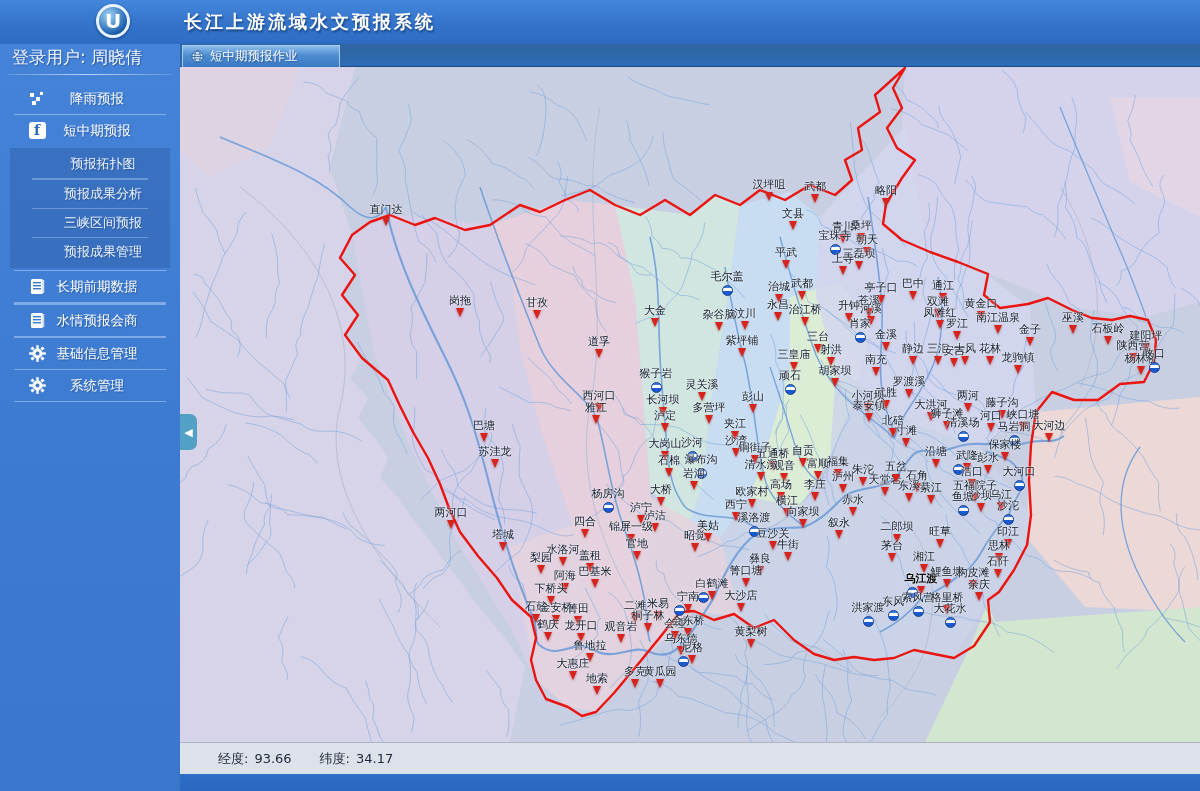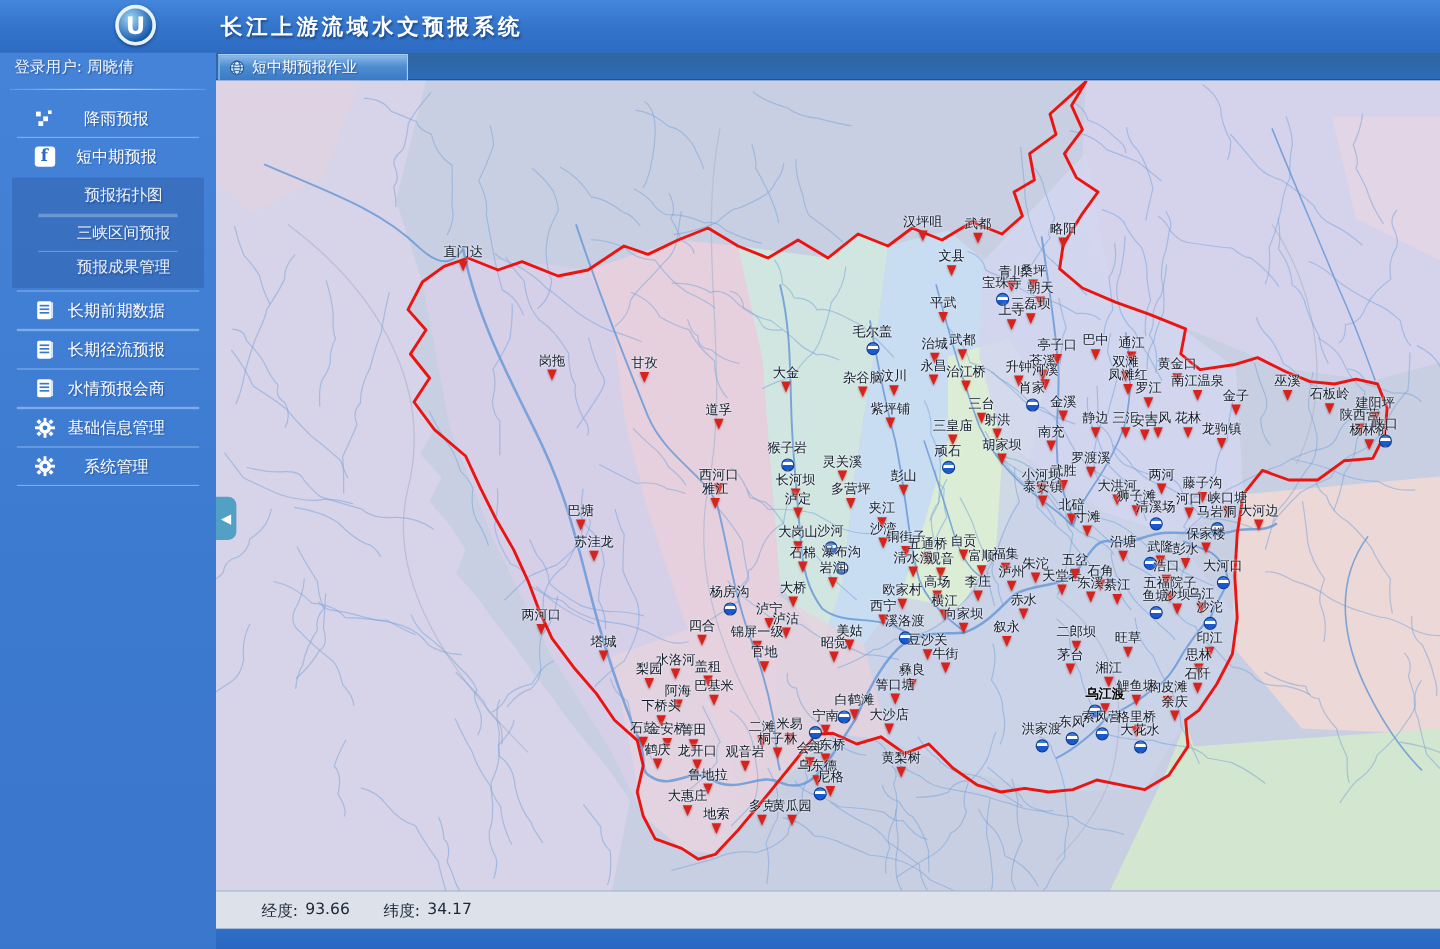--- a/index.html
+++ b/index.html
@@ -14,21 +14,21 @@
   .logo{position:absolute;left:96px;top:4px;width:34px;height:34px;border-radius:50%;
       background:radial-gradient(circle at 35% 30%,#9fd4f2,#1c5fae 70%,#0c3c7c);
       border:3px solid #e8f2fc;box-shadow:0 1px 3px rgba(0,20,60,.5);
       display:flex;align-items:center;justify-content:center;
       color:#fff;font-weight:bold;font-size:20px;}
   .title{margin-left:96px;color:#fff;font-size:18px;font-weight:bold;letter-spacing:3px;
       text-shadow:1px 2px 2px rgba(10,40,90,.6);}
   
   .sidebar{position:absolute;left:0;top:44px;width:180px;height:747px;
       background:linear-gradient(180deg,#4583d8 0%,#3c7ad0 60%,#3a76cc 100%);}
-  .userrow{height:26px;line-height:26px;padding-left:12px;color:#f2f6ff;font-size:13px;
+  .userrow{height:26px;line-height:26px;padding-left:12px;color:#f2f6ff;font-size:17px;
       text-shadow:1px 1px 1px rgba(20,50,110,.5);}
   .hr{height:1px;background:linear-gradient(90deg,rgba(255,255,255,.15),rgba(220,236,255,.8),rgba(255,255,255,.15));margin:4px 8px 2px 8px;}
   .menu{padding-top:6px;}
   .mitem{position:relative;height:31px;display:flex;align-items:center;cursor:pointer;color:#fff;font-size:13.5px;}
   .mitem .ic{position:absolute;left:28px;width:18px;height:18px;display:flex;align-items:center;justify-content:center;}
   .mitem .lab{width:100%;text-align:center;padding-left:14px;text-shadow:1px 1px 1px rgba(20,50,110,.45);}
   .msep{height:1px;margin:0 14px;background:rgba(205,228,255,.45);}
   .submenu{background:rgba(18,40,96,.18);margin:2px 10px;padding:2px 0;}
   .sitem{height:28px;line-height:28px;text-align:center;color:#eef4ff;font-size:13px;cursor:pointer;
       text-shadow:1px 1px 1px rgba(20,50,110,.4);padding-left:26px;}
@@ -95,52 +95,41 @@
         <div class="mitem">
           <span class="ic">
             <span class="fsq">f</span>
           </span>
           <span class="lab">短中期预报</span>
         </div>
         <div class="submenu">
           <div class="sitem">预报拓扑图</div>
           <div class="ssep"></div>
           <div class="ssep"></div>
+          <div class="sitem">预报成果分析</div>
           <div class="ssep"></div>
           <div class="sitem">三峡区间预报</div>
           <div class="ssep"></div>
           <div class="sitem">预报成果管理</div>
         </div>
         <div class="msep"></div>
         <div class="mitem">
           <span class="ic">
             <svg width="15" height="17" viewBox="0 0 15 17">
               <rect x="1" y="1" width="12" height="15" rx="1.5" fill="#fff"></rect>
               <rect x="3" y="4" width="8" height="1.4" fill="#3a78cc"></rect>
               <rect x="3" y="7" width="8" height="1.4" fill="#3a78cc"></rect>
               <rect x="3" y="10" width="8" height="1.4" fill="#3a78cc"></rect>
               <rect x="12.2" y="2" width="2" height="13" fill="#cfe2f8"></rect>
             </svg>
           </span>
           <span class="lab">长期前期数据</span>
         </div>
         <div class="msep"></div>
         <div class="msep"></div>
-        <div class="mitem">
-          <span class="ic">
-            <svg width="15" height="17" viewBox="0 0 15 17">
-              <rect x="1" y="1" width="12" height="15" rx="1.5" fill="#fff"></rect>
-              <rect x="3" y="4" width="8" height="1.4" fill="#3a78cc"></rect>
-              <rect x="3" y="7" width="8" height="1.4" fill="#3a78cc"></rect>
-              <rect x="3" y="10" width="8" height="1.4" fill="#3a78cc"></rect>
-              <rect x="12.2" y="2" width="2" height="13" fill="#cfe2f8"></rect>
-            </svg>
-          </span>
-          <span class="lab">长期径流预报</span>
-        </div>
         <div class="msep"></div>
         <div class="mitem">
           <span class="ic">
             <svg width="15" height="17" viewBox="0 0 15 17">
               <rect x="1" y="1" width="12" height="15" rx="1.5" fill="#fff"></rect>
               <rect x="3" y="4" width="8" height="1.4" fill="#3a78cc"></rect>
               <rect x="3" y="7" width="8" height="1.4" fill="#3a78cc"></rect>
               <rect x="3" y="10" width="8" height="1.4" fill="#3a78cc"></rect>
               <rect x="12.2" y="2" width="2" height="13" fill="#cfe2f8"></rect>
             </svg>

